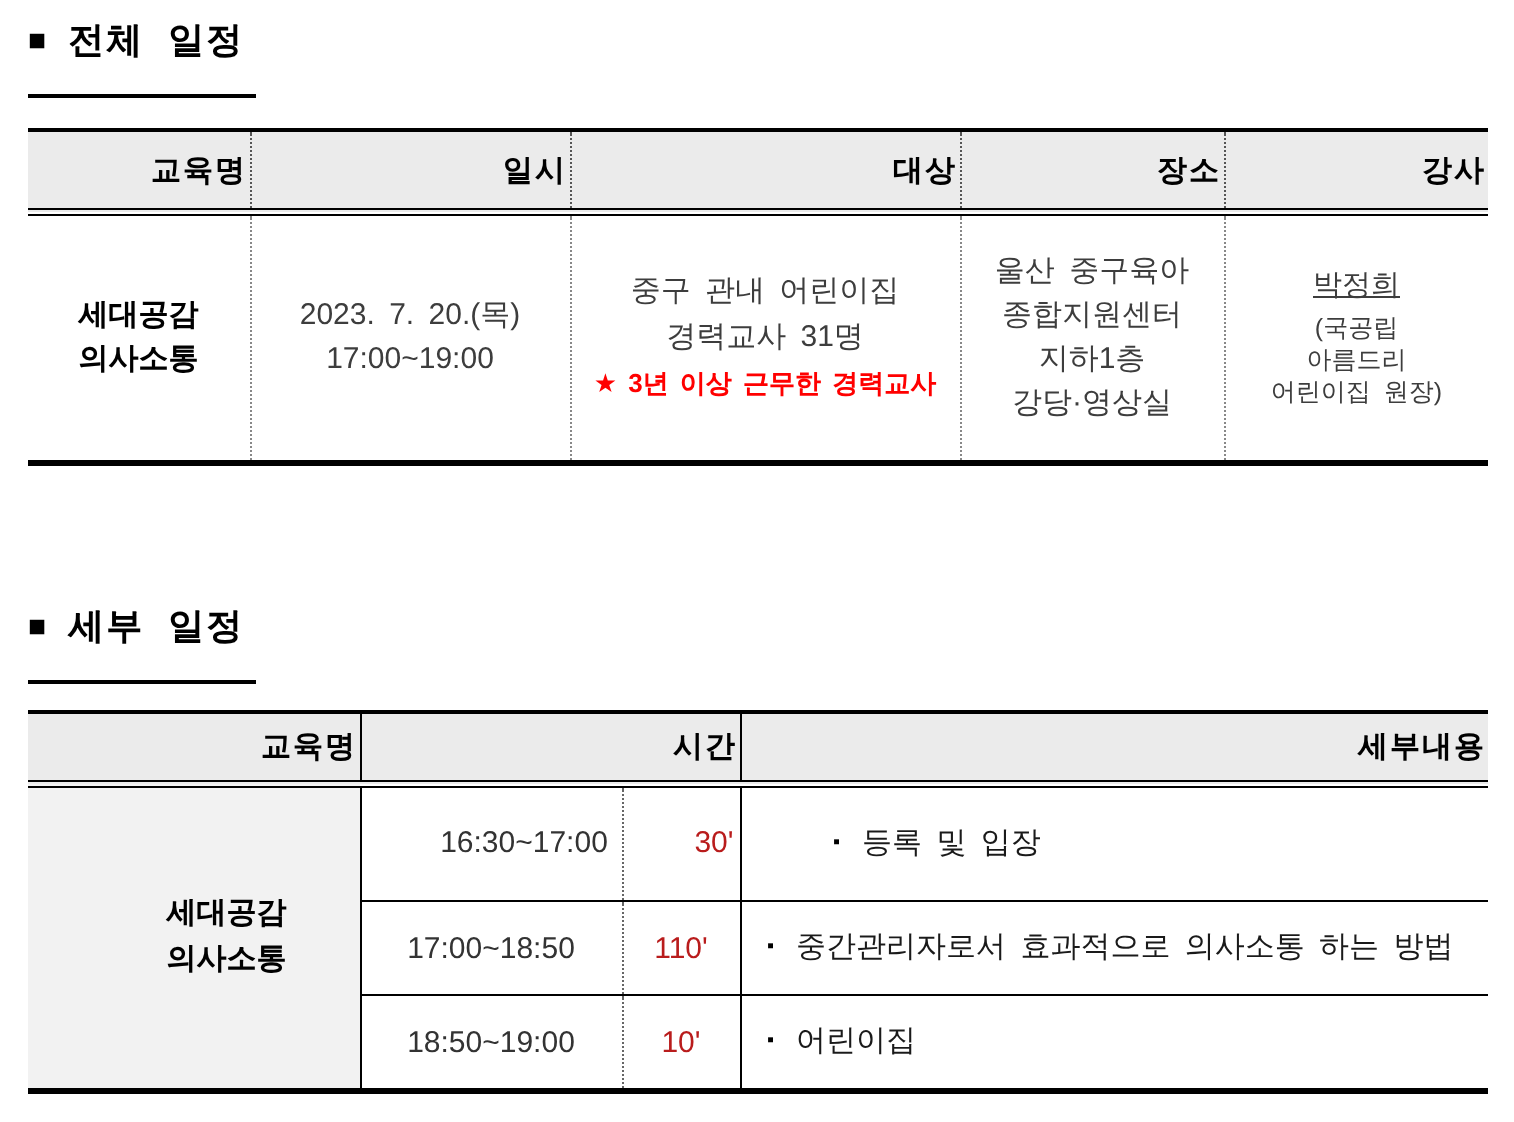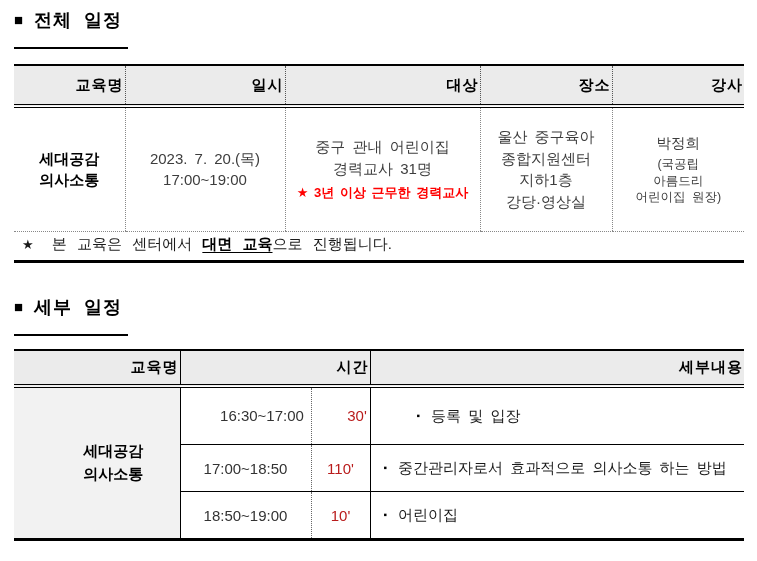--- a/index.html
+++ b/index.html
@@ -45,21 +45,21 @@
   .t1 th{height:41px;}
   .t1 th + th{border-left:1px dotted #555;}
   .t1 tr.body td{height:125px;text-align:center;border-bottom:1px dotted #888;
                  line-height:1.45;word-spacing:3px;}
   .t1 tr.body td + td{border-left:1px dotted #888;}
   .t1 .course{font-weight:bold;color:#000;font-size:15px;}
   .t1 .target-main{line-height:1.5;}
   .t1 .target-note{color:var(--accent_red);font-weight:bold;font-size:13px;margin-top:3px;
                    word-spacing:2px;}
   .t1 .place{line-height:1.35;}
-  .t1 .lname{font-size:14.5px;margin-bottom:2px;}
+  .t1 .lname{font-size:14.5px;margin-bottom:2px;text-decoration:underline;}
   .t1 .ltitle{font-size:12.5px;line-height:1.3;white-space:pre-line;}
   .t1 tr.note td{height:30px;text-align:left;padding:2px 8px 4px 8px;
                  font-size:15px;color:#1a1a1a;word-spacing:6px;}
   .t1 .note-star{font-size:13px;margin-right:8px;}
   .t1 .note-hl{font-weight:bold;text-decoration:underline;text-underline-offset:3px;color:#000;}
 
   
   .t2{margin-top:0;}
   .t2 th{height:36px;}
   .t2 th.b-right{border-right:1px solid var(--border);}
@@ -70,21 +70,21 @@
   .t2 td.time{text-align:center;border-right:1px dotted #666;color:#333;}
   .t2 td.dur{text-align:center;border-right:1px solid var(--border);color:#b91c1c;}
   .t2 td.content{text-align:left;}
   .t2 tr.r1 td{height:59px;padding-left:34px;}
   .t2 tr.r2 td{height:47px;border-top:1px solid var(--border);}
   .t2 tr.r3 td{height:48px;border-top:1px solid var(--border);}
   .t2 .content-inner{display:flex;align-items:flex-start;gap:11px;padding:0 10px 0 12px;
                      line-height:1.45;word-spacing:3px;color:#1a1a1a;}
   .t2 .bullet{font-size:10px;line-height:21px;flex:0 0 auto;color:#000;}
 
-  .sec2{margin-top:32px;}
+  .sec2{margin-top:68px;}
   .sec2 .sec-heading{margin-bottom:13px;}
 </style>
 </head>
 <body>
 
 <div class="page">
 
   <section>
     <h2 class="sec-heading">
       <span class="hd-inner">
@@ -127,27 +127,20 @@
 종합지원센터
 지하1층
 강당·영상실</td>
           <td>
             <div class="lname">박정희</div>
             <div class="ltitle">(국공립
 아름드리
 어린이집 원장)</div>
           </td>
         </tr>
-        <tr class="note">
-          <td colspan="5">
-            <span class="note-star">★</span>
-            <span>본 교육은 센터에서</span>
-            <span class="note-hl">대면 교육</span><span>으로 진행됩니다.</span>
-          </td>
-        </tr>
       </tbody>
     </table>
   </section>
 
   <section class="sec2">
     <h2 class="sec-heading">
       <span class="hd-inner">
         <span class="sq">■</span><span>세부 일정</span>
       </span>
     </h2>

